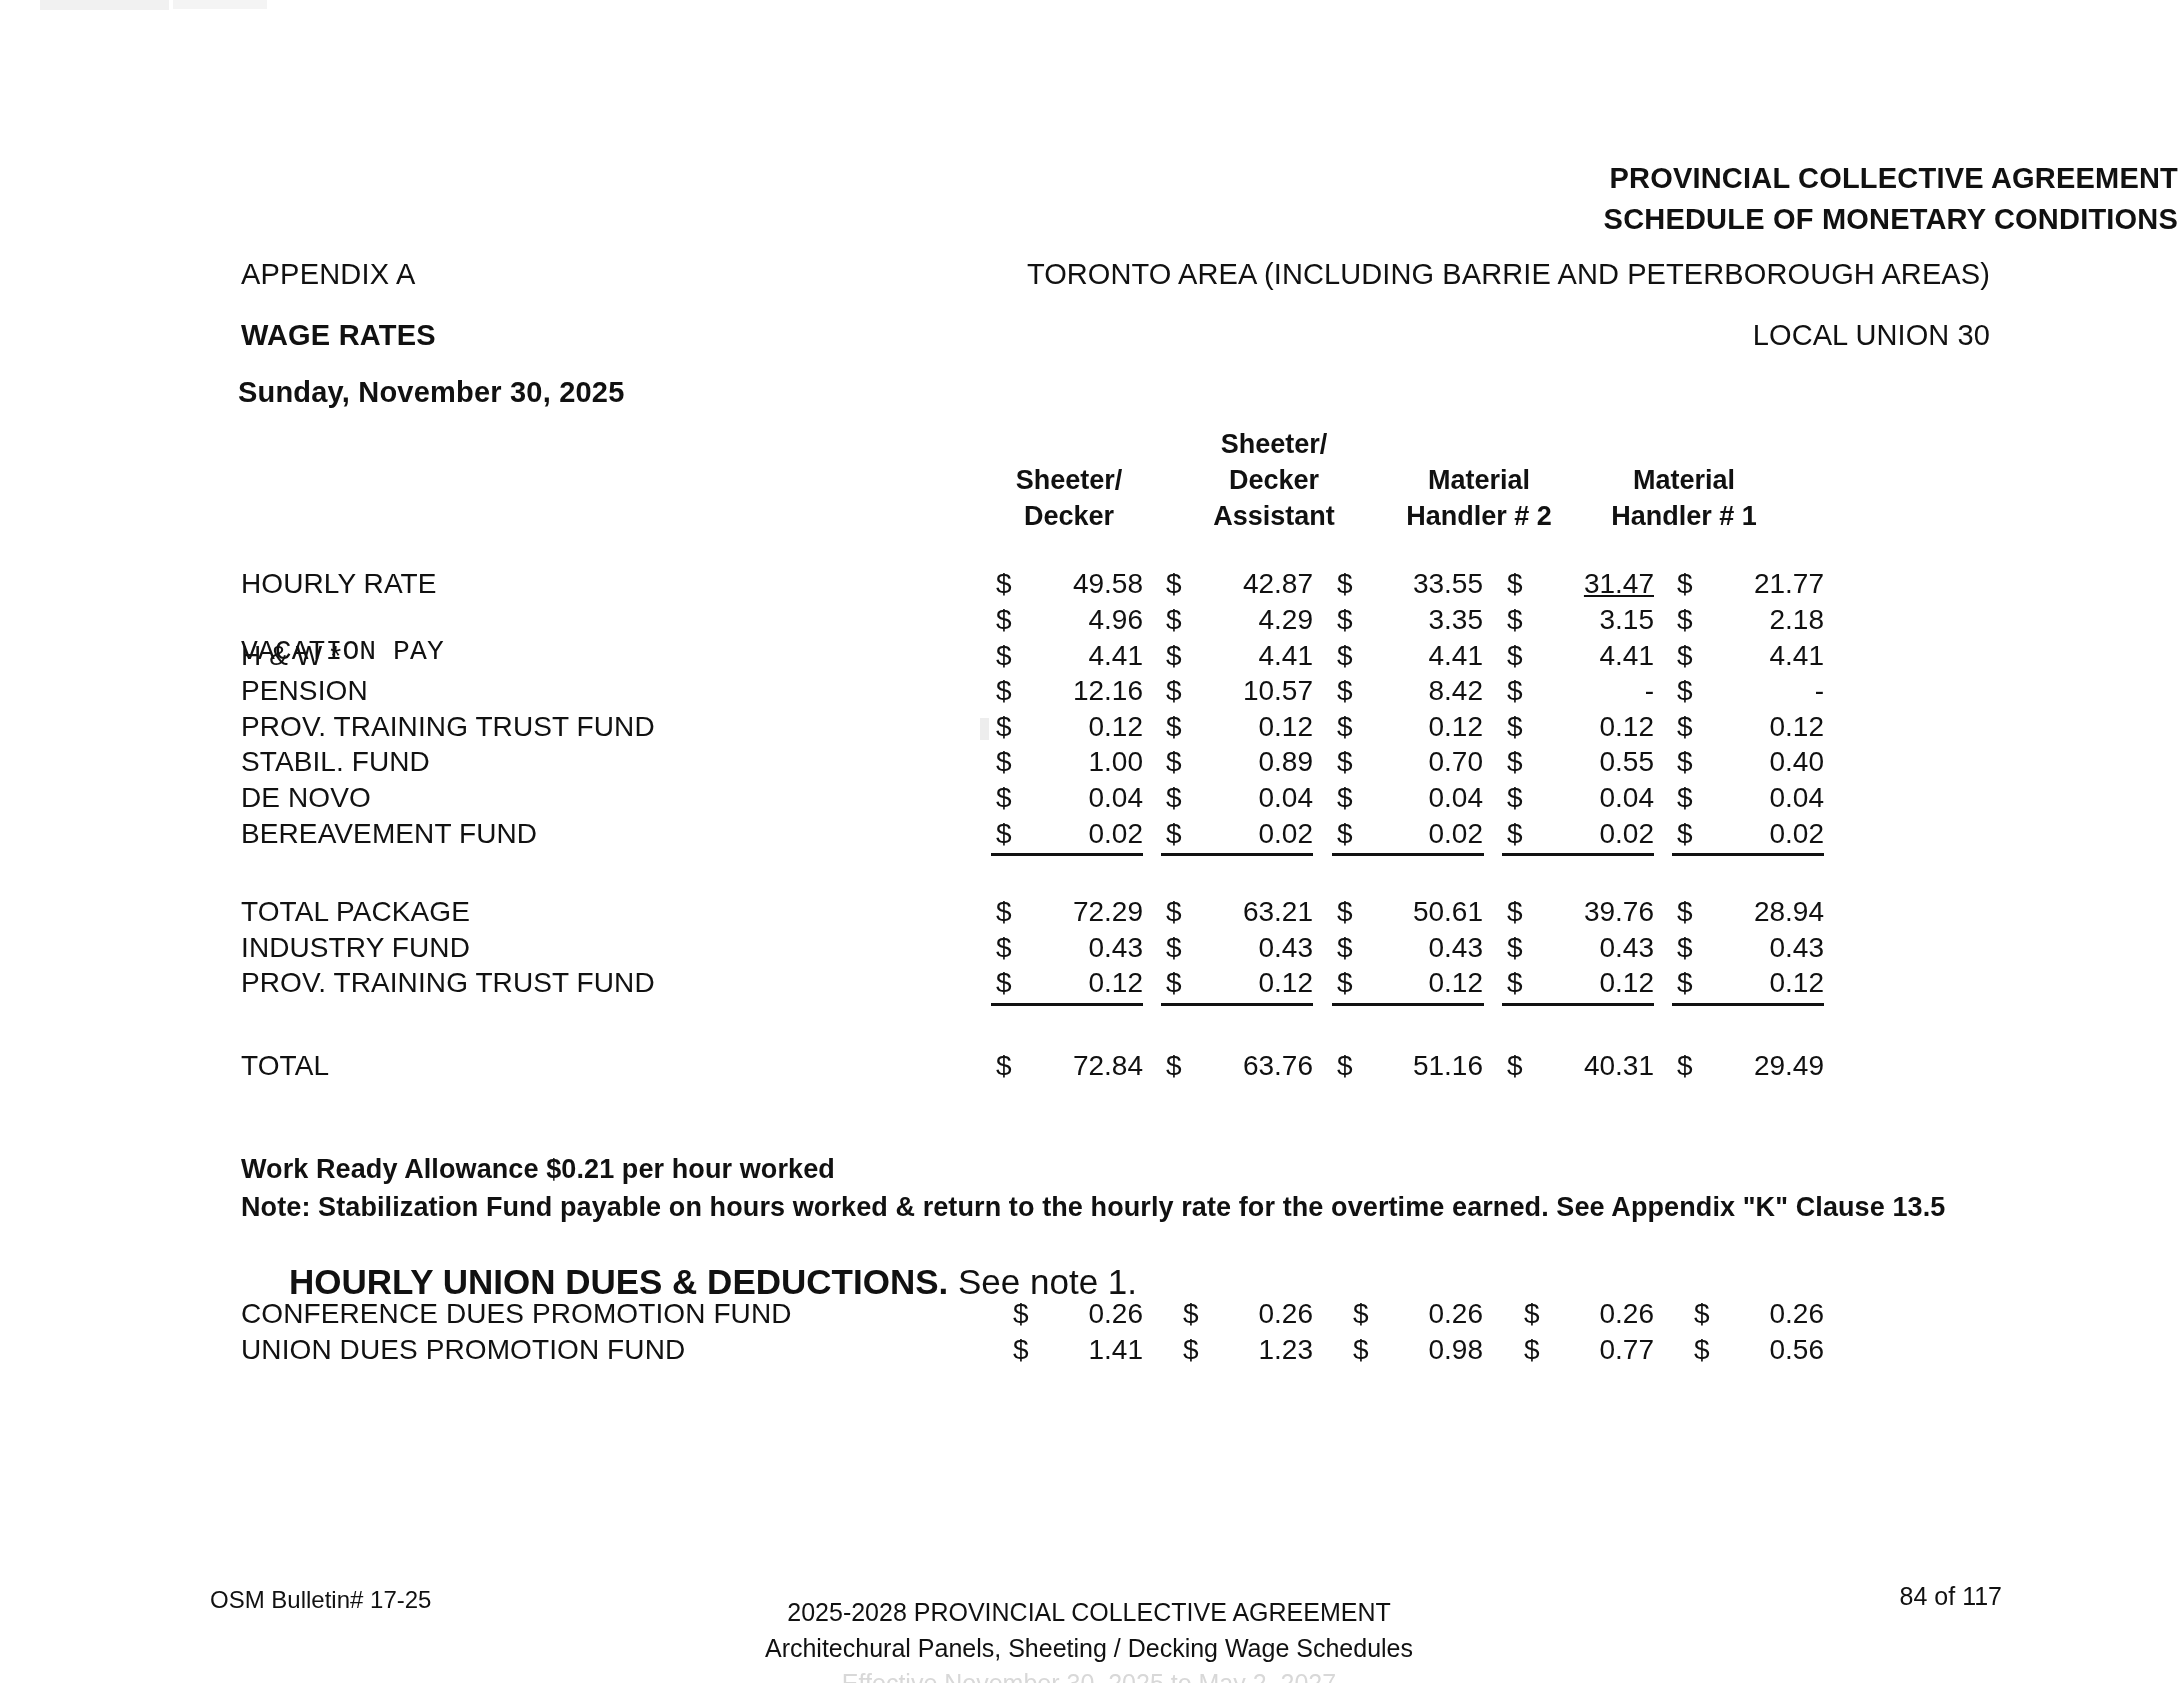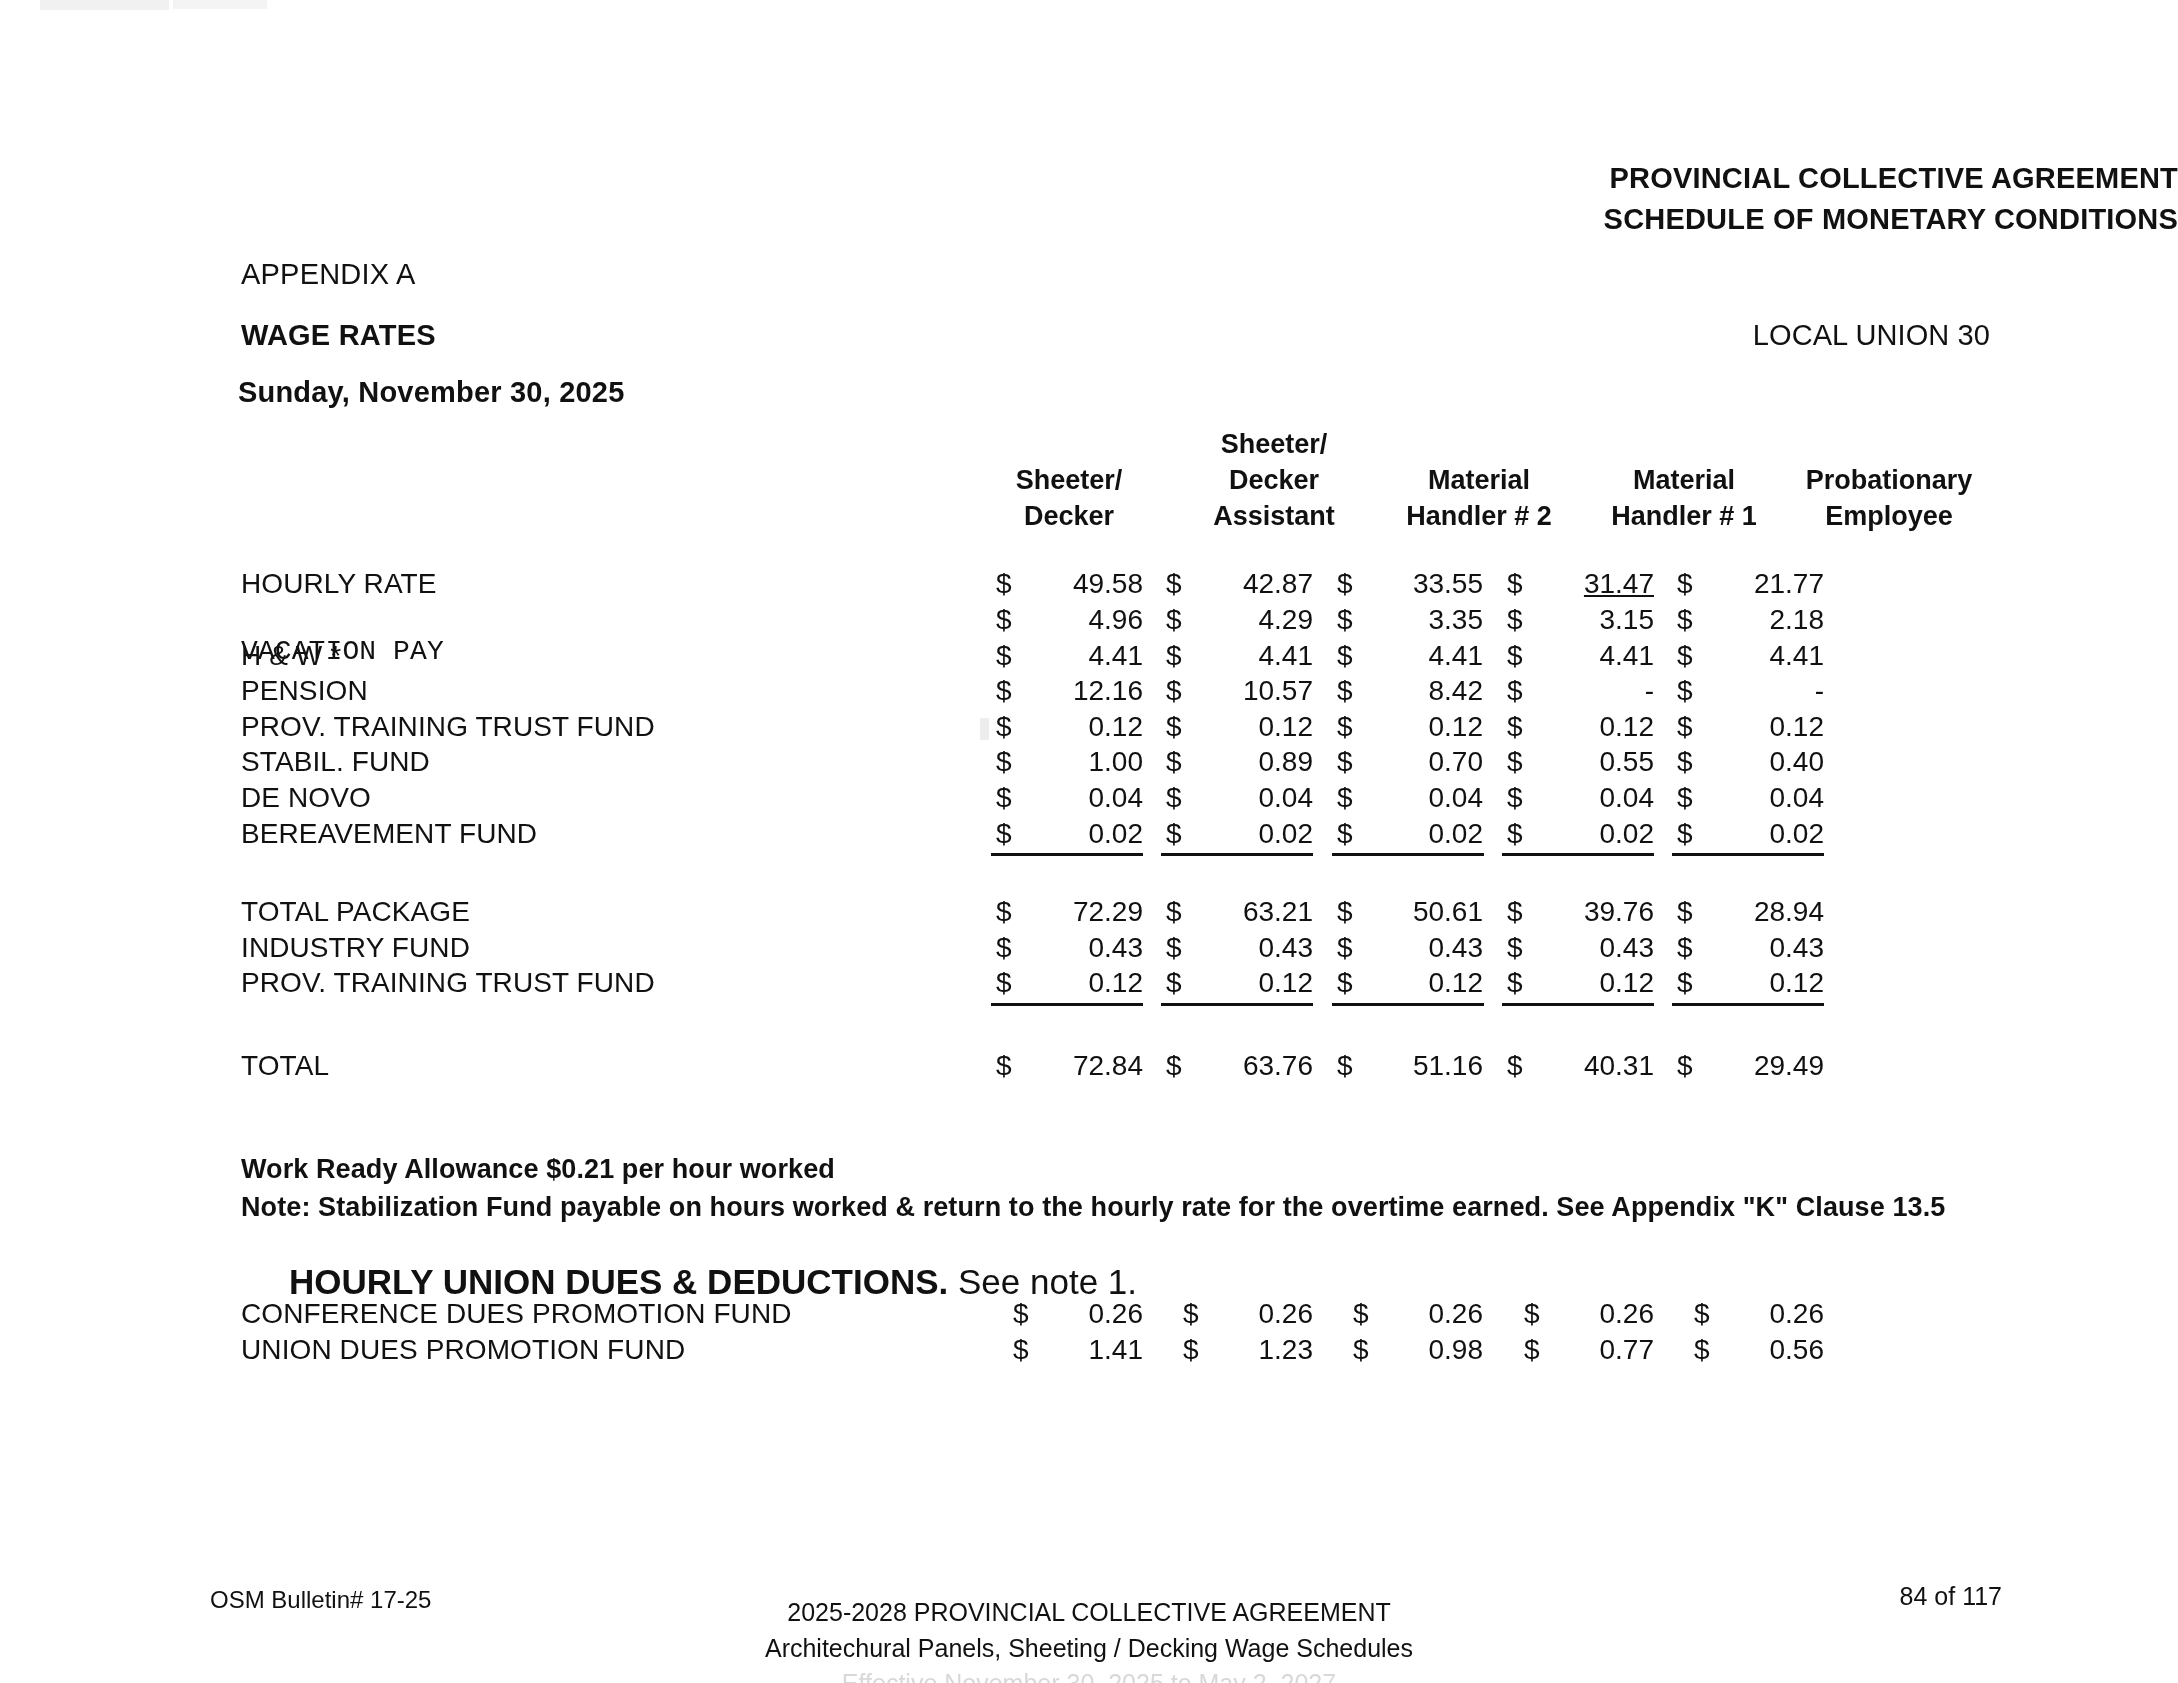--- a/index.html
+++ b/index.html
@@ -205,20 +205,21 @@
 
   <div class="scan-artifact-top"></div>
   <div class="scan-artifact-top2"></div>
   <div class="scan-artifact-mid"></div>
 
   <div class="doc-title l1">PROVINCIAL COLLECTIVE AGREEMENT</div>
   <div class="doc-title l2">SCHEDULE OF MONETARY CONDITIONS</div>
 
   <div class="appendix-label">APPENDIX A</div>
   <div class="wage-rates-label">WAGE RATES</div>
+  <div class="area-label">TORONTO AREA (INCLUDING BARRIE AND PETERBOROUGH AREAS)</div>
   <div class="local-union-label">LOCAL UNION 30</div>
   <div class="date-label">Sunday, November 30, 2025</div>
 
   <div class="col-headers" id="col-headers">
       <div class="col-head" style="left: 0px;">
         <span class="hline spacer-line">&nbsp;</span>
         <span class="hline">Sheeter/</span>
         <span class="hline">Decker</span>
       </div>
       <div class="col-head" style="left: 205px;">
@@ -228,25 +229,20 @@
       </div>
       <div class="col-head" style="left: 410px;">
         <span class="hline spacer-line">&nbsp;</span>
         <span class="hline">Material</span>
         <span class="hline">Handler # 2</span>
       </div>
       <div class="col-head" style="left: 615px;">
         <span class="hline spacer-line">&nbsp;</span>
         <span class="hline">Material</span>
         <span class="hline">Handler # 1</span>
-      </div>
-      <div class="col-head" style="left: 820px;">
-        <span class="hline spacer-line">&nbsp;</span>
-        <span class="hline">Probationary</span>
-        <span class="hline">Employee</span>
       </div>
     </div>
 
   <div id="table-body">
       <div class="row-label" style="top: 568px;">HOURLY RATE</div>
       <div class="cell-dollar" style="left: 996px; top: 568px;">$</div>
       <div class="cell-value" style="left: 1004px; top: 568px;">49.58</div>
       <div class="cell-dollar" style="left: 1166px; top: 568px;">$</div>
       <div class="cell-value" style="left: 1174px; top: 568px;">42.87</div>
       <div class="cell-dollar" style="left: 1337px; top: 568px;">$</div>

